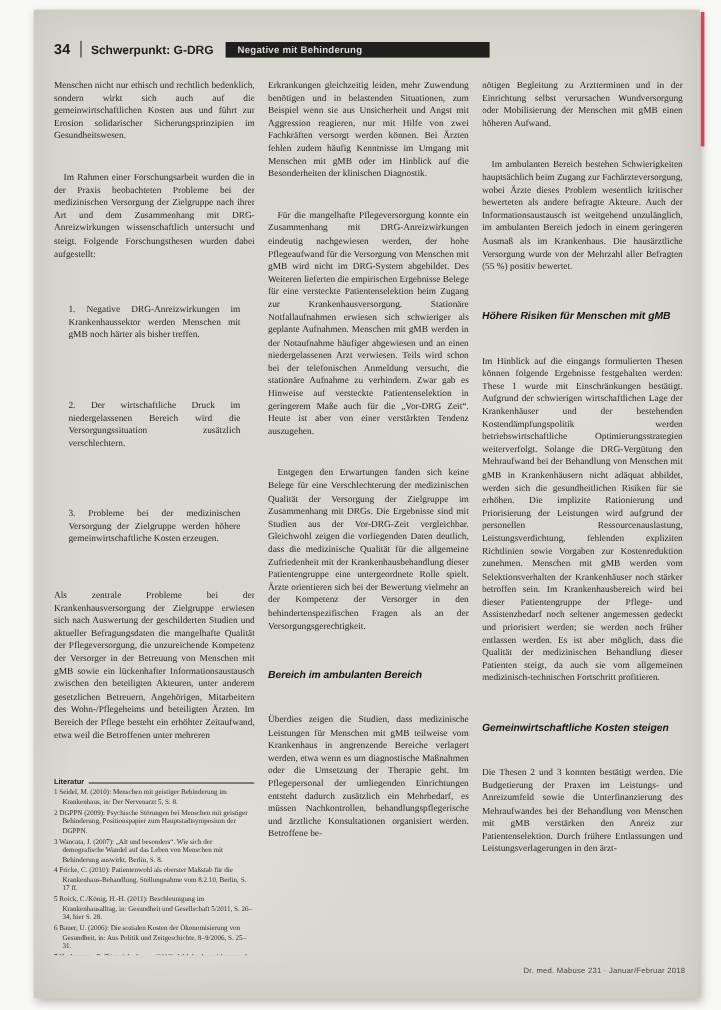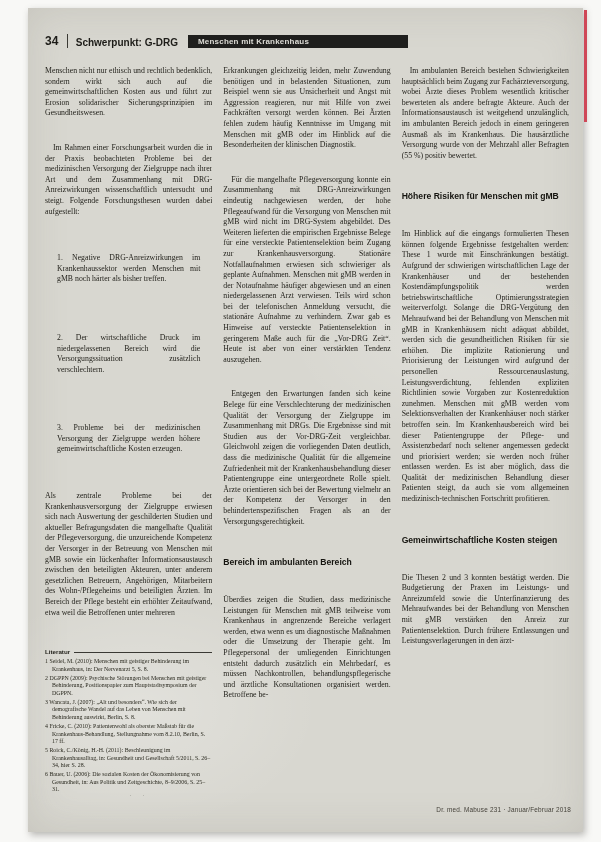--- a/index.html
+++ b/index.html
@@ -43,21 +43,21 @@
   }
   .col{display:flex;flex-direction:column;overflow:hidden;color:#24231d;gap:24px;}
   .para{
     font-size:7.8px;line-height:1.36;text-align:justify;margin:0;
     hyphens:auto;-webkit-hyphens:auto;
   }
   .para.indent{text-indent:8px;}
   .thesis{font-size:7.8px;line-height:1.36;text-align:justify;margin:12px;}
   .subhead{
     font-family:"Liberation Sans", sans-serif;font-weight:bold;
-    font-size:8.6px;line-height:1.15;color:#15140f;margin:7px 0 3px 0;
+    font-size:8.6px;line-height:1.15;color:#15140f;margin:7px 0 3px 0;font-style:italic;
   }
   
   .footnotes{margin-top:auto;padding-top:6px;}
   .fn-rule{display:flex;align-items:flex-end;margin-bottom:3px;}
   .fn-label{
     font-family:"Liberation Sans", sans-serif;font-weight:bold;
     font-size:6.2px;color:#24231d;margin-right:4px;
   }
   .fn-line{flex:1 1 auto;height:1px;background:#3a3934;margin-bottom:2px;}
   .fn-item{
@@ -75,21 +75,21 @@
 </head>
 <body>
 
 <div class="scan-page">
   <div class="accent-line"></div>
 
   <div class="page-header">
     <span class="page-number">34</span>
     <span class="header-div"></span>
     <span class="section-title">Schwerpunkt: G-DRG</span>
-    <span class="topic-bar">Menschen mit Krankenhaus</span>
+    <span class="topic-bar">Negative mit Behinderung</span>
   </div>
 
   <div class="content">
 
     <div class="col">
       <p class="para">Menschen nicht nur ethisch und rechtlich bedenklich, sondern wirkt sich auch auf die gemeinwirtschaftlichen Kosten aus und führt zur Erosion solidarischer Sicherungsprinzipien im Gesundheitswesen.</p>
       <p class="para indent">Im Rahmen einer Forschungsarbeit wurden die in der Praxis beobachteten Probleme bei der medizinischen Versorgung der Zielgruppe nach ihrer Art und dem Zusammenhang mit DRG-Anreizwirkungen wissenschaftlich untersucht und steigt. Folgende Forschungsthesen wurden dabei aufgestellt:</p>
       <p class="thesis">1. Negative DRG-Anreizwirkungen im Krankenhaussektor werden Menschen mit gMB noch härter als bisher treffen.</p>
       <p class="thesis">2. Der wirtschaftliche Druck im niedergelassenen Bereich wird die Versorgungssituation zusätzlich verschlechtern.</p>
       <p class="thesis">3. Probleme bei der medizinischen Versorgung der Zielgruppe werden höhere gemeinwirtschaftliche Kosten erzeugen.</p>
@@ -112,20 +112,21 @@
 
     <div class="col">
       <p class="para">Erkrankungen gleichzeitig leiden, mehr Zuwendung benötigen und in belastenden Situationen, zum Beispiel wenn sie aus Unsicherheit und Angst mit Aggression reagieren, nur mit Hilfe von zwei Fachkräften versorgt werden können. Bei Ärzten fehlen zudem häufig Kenntnisse im Umgang mit Menschen mit gMB oder im Hinblick auf die Besonderheiten der klinischen Diagnostik.</p>
       <p class="para indent">Für die mangelhafte Pflegeversorgung konnte ein Zusammenhang mit DRG-Anreizwirkungen eindeutig nachgewiesen werden, der hohe Pflegeaufwand für die Versorgung von Menschen mit gMB wird nicht im DRG-System abgebildet. Des Weiteren lieferten die empirischen Ergebnisse Belege für eine versteckte Patientenselektion beim Zugang zur Krankenhausversorgung. Stationäre Notfallaufnahmen erwiesen sich schwieriger als geplante Aufnahmen. Menschen mit gMB werden in der Notaufnahme häufiger abgewiesen und an einen niedergelassenen Arzt verwiesen. Teils wird schon bei der telefonischen Anmeldung versucht, die stationäre Aufnahme zu verhindern. Zwar gab es Hinweise auf versteckte Patientenselektion in geringerem Maße auch für die „Vor-DRG Zeit“. Heute ist aber von einer verstärkten Tendenz auszugehen.</p>
       <p class="para indent">Entgegen den Erwartungen fanden sich keine Belege für eine Verschlechterung der medizinischen Qualität der Versorgung der Zielgruppe im Zusammenhang mit DRGs. Die Ergebnisse sind mit Studien aus der Vor-DRG-Zeit vergleichbar. Gleichwohl zeigen die vorliegenden Daten deutlich, dass die medizinische Qualität für die allgemeine Zufriedenheit mit der Krankenhausbehandlung dieser Patientengruppe eine untergeordnete Rolle spielt. Ärzte orientieren sich bei der Bewertung vielmehr an der Kompetenz der Versorger in den behindertenspezifischen Fragen als an der Versorgungsgerechtigkeit.</p>
       <h3 class="subhead">Bereich im ambulanten Bereich</h3>
       <p class="para">Überdies zeigen die Studien, dass medizinische Leistungen für Menschen mit gMB teilweise vom Krankenhaus in angrenzende Bereiche verlagert werden, etwa wenn es um diagnostische Maßnahmen oder die Umsetzung der Therapie geht. Im Pflegepersonal der umliegenden Einrichtungen entsteht dadurch zusätzlich ein Mehrbedarf, es müssen Nachkontrollen, behandlungspflegerische und ärztliche Konsultationen organisiert werden. Betroffene be-</p>
     </div>
 
     <div class="col">
+      <p class="para">nötigen Begleitung zu Arztterminen und in der Einrichtung selbst verursachen Wundversorgung oder Mobilisierung der Menschen mit gMB einen höheren Aufwand.</p>
       <p class="para indent">Im ambulanten Bereich bestehen Schwierigkeiten hauptsächlich beim Zugang zur Fachärzteversorgung, wobei Ärzte dieses Problem wesentlich kritischer bewerteten als andere befragte Akteure. Auch der Informationsaustausch ist weitgehend unzulänglich, im ambulanten Bereich jedoch in einem geringeren Ausmaß als im Krankenhaus. Die hausärztliche Versorgung wurde von der Mehrzahl aller Befragten (55 %) positiv bewertet.</p>
       <h3 class="subhead">Höhere Risiken für Menschen mit gMB</h3>
       <p class="para">Im Hinblick auf die eingangs formulierten Thesen können folgende Ergebnisse festgehalten werden: These 1 wurde mit Einschränkungen bestätigt. Aufgrund der schwierigen wirtschaftlichen Lage der Krankenhäuser und der bestehenden Kostendämpfungspolitik werden betriebswirtschaftliche Optimierungsstrategien weiterverfolgt. Solange die DRG-Vergütung den Mehraufwand bei der Behandlung von Menschen mit gMB in Krankenhäusern nicht adäquat abbildet, werden sich die gesundheitlichen Risiken für sie erhöhen. Die implizite Rationierung und Priorisierung der Leistungen wird aufgrund der personellen Ressourcenauslastung, Leistungsverdichtung, fehlenden expliziten Richtlinien sowie Vorgaben zur Kostenreduktion zunehmen. Menschen mit gMB werden vom Selektionsverhalten der Krankenhäuser noch stärker betroffen sein. Im Krankenhausbereich wird bei dieser Patientengruppe der Pflege- und Assistenzbedarf noch seltener angemessen gedeckt und priorisiert werden; sie werden noch früher entlassen werden. Es ist aber möglich, dass die Qualität der medizinischen Behandlung dieser Patienten steigt, da auch sie vom allgemeinen medizinisch-technischen Fortschritt profitieren.</p>
       <h3 class="subhead">Gemeinwirtschaftliche Kosten steigen</h3>
       <p class="para">Die Thesen 2 und 3 konnten bestätigt werden. Die Budgetierung der Praxen im Leistungs- und Anreizumfeld sowie die Unterfinanzierung des Mehraufwandes bei der Behandlung von Menschen mit gMB verstärken den Anreiz zur Patientenselektion. Durch frühere Entlassungen und Leistungsverlagerungen in den ärzt-</p>
     </div>
 
   </div>
 
   <div class="page-footer">

